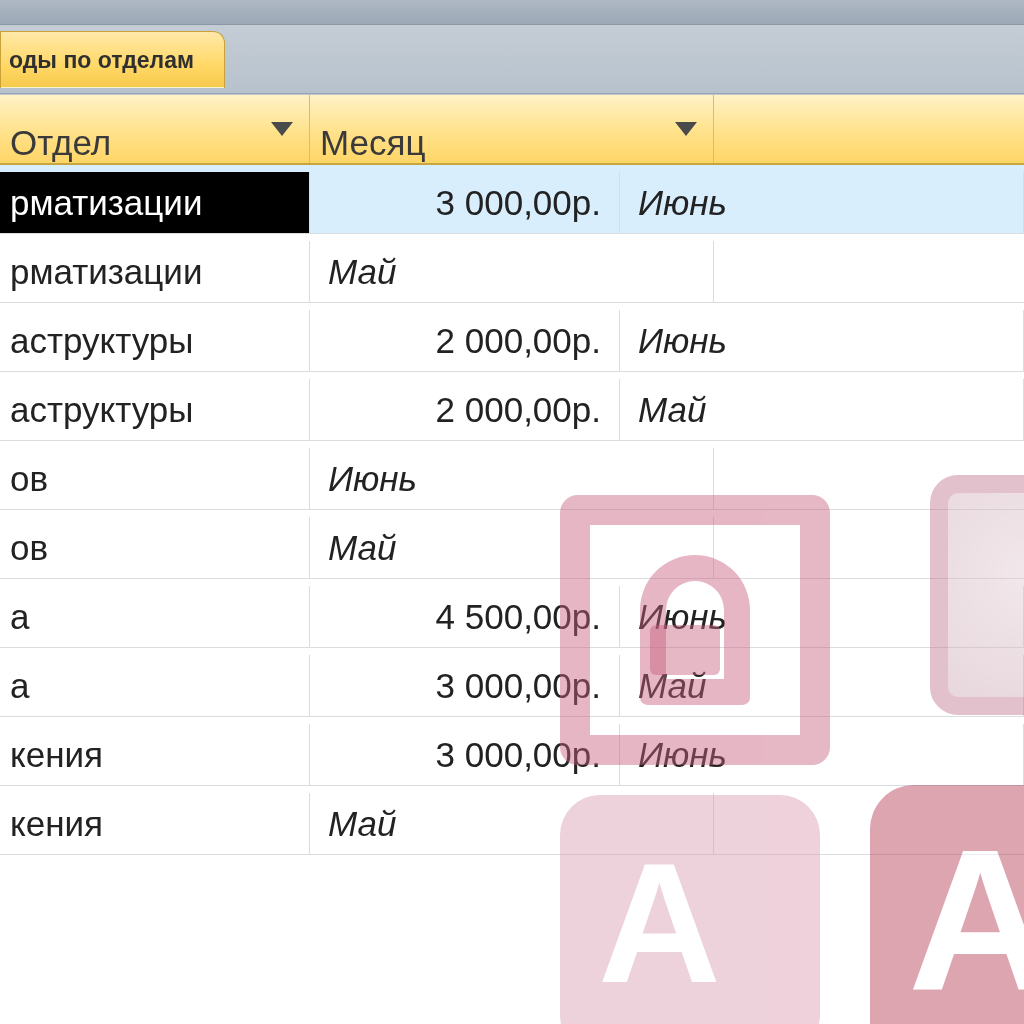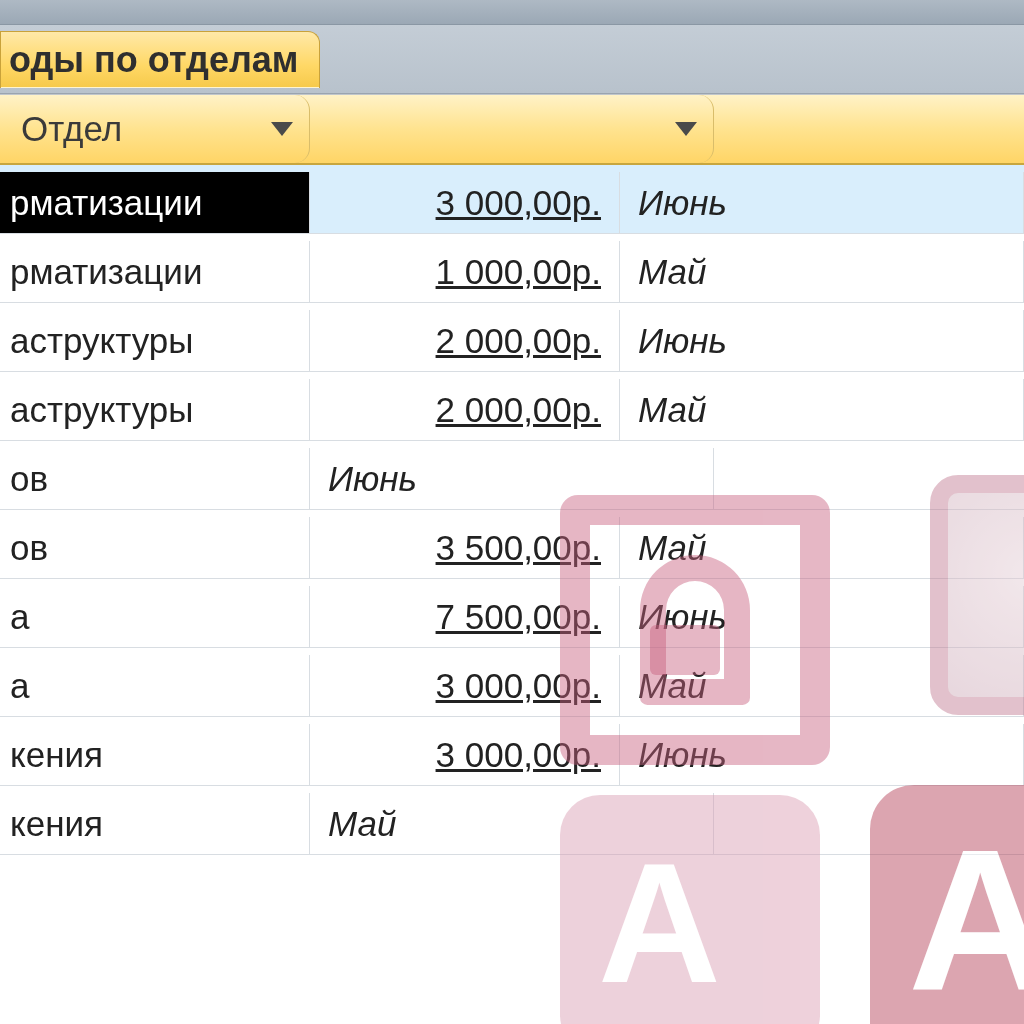--- a/index.html
+++ b/index.html
@@ -22,27 +22,27 @@
   .tab-strip{
     position:relative;
     height:68px;
     background:linear-gradient(#c4cdd6,#b8c2cc);
     border-bottom:1px solid #9aa4af;
   }
   .tab{
     position:absolute;
     left:0;top:6px;
     height:56px;
-    padding:0 20px 0 8px;
+    padding:0 30px 0 8px;
     background:linear-gradient(#ffe9a8,#ffd866 60%,#f6c94a);
     border:1px solid #c9a23a;
     border-top-right-radius:12px;
     border-bottom:none;
     display:flex;align-items:center;
-    font-size:36px;
+    font-size:23px;
     color:#2f2f2f;
     font-weight:600;
     box-shadow:0 -1px 0 #fff5d0 inset;
   }
   .sheet{
     position:absolute;
     left:0;top:94px;
     width:1024px;height:930px;
     background:#fff;
     border-top:1px solid #c0c6cc;
@@ -52,24 +52,23 @@
     height:68px;
     background:linear-gradient(#fff2c7,#ffe38f 50%,#ffd566);
     border-bottom:2px solid #c8a63e;
     font-size:35px;
     color:#3a3a3a;
   }
   .hcell{
     position:relative;
     border-right:1px solid #d9bd6a;
     display:flex;
-    align-items:center;
-    padding-left:21px;
-    box-sizing:border-box;
-    border-radius:15px;
+    align-items:flex-end;
+    padding-left:10px;
+    box-sizing:border-box;
   }
   .hcell .drop{
     position:absolute;
     right:16px;top:50%;
     transform:translateY(-50%);
   }
   .drop svg{display:block;}
   .col0{width:310px;}
   .col1{width:310px;}
   .col2{width:404px;}
@@ -85,21 +84,21 @@
   .cell{
     box-sizing:border-box;
     border-right:1px solid #d8dde2;
     display:flex;
     align-items:center;
     padding:0 18px 0 10px;
     overflow:hidden;
     white-space:nowrap;
     margin-top:7px;
   }
-  .cell.c1{justify-content:flex-end;text-decoration:underline;}
+  .cell.c1{justify-content:flex-end;}
   .cell.c2{padding-left:18px;font-style:italic;}
   .row.selected{
     background:#d9eefc;
   }
   .row.selected .cell.c0{
     background:#000;
     color:#fff;
   }
   
   .wm{
@@ -173,61 +172,60 @@
     <div class="header-row">
       <div class="hcell col0">
         <span>Отдел</span>
         <span class="drop">
           <svg width="22" height="14">
               <polygon points="0,0 22,0 11,14" fill="#4a4a4a"></polygon>
             </svg>
         </span>
       </div>
       <div class="hcell col2">
+        <span>Месяц</span>
         <span class="drop">
           <svg width="22" height="14">
               <polygon points="0,0 22,0 11,14" fill="#4a4a4a"></polygon>
             </svg>
         </span>
       </div>
     </div>
 
     <div class="grid" id="grid">
         <div class="row selected">
           <div class="cell c0 col0">рматизации</div>
           <div class="cell c1 col1">3 000,00р.</div>
           <div class="cell c2 col2">Июнь</div>
         </div>
         <div class="row">
           <div class="cell c0 col0">рматизации</div>
-          <div class="cell c1 col1">1 000,00р.</div>
           <div class="cell c2 col2">Май</div>
         </div>
         <div class="row">
           <div class="cell c0 col0">аструктуры</div>
           <div class="cell c1 col1">2 000,00р.</div>
           <div class="cell c2 col2">Июнь</div>
         </div>
         <div class="row">
           <div class="cell c0 col0">аструктуры</div>
           <div class="cell c1 col1">2 000,00р.</div>
           <div class="cell c2 col2">Май</div>
         </div>
         <div class="row">
           <div class="cell c0 col0">ов</div>
           <div class="cell c2 col2">Июнь</div>
         </div>
         <div class="row">
           <div class="cell c0 col0">ов</div>
-          <div class="cell c1 col1">3 500,00р.</div>
           <div class="cell c2 col2">Май</div>
         </div>
         <div class="row">
           <div class="cell c0 col0">а</div>
-          <div class="cell c1 col1">7 500,00р.</div>
+          <div class="cell c1 col1">4 500,00р.</div>
           <div class="cell c2 col2">Июнь</div>
         </div>
         <div class="row">
           <div class="cell c0 col0">а</div>
           <div class="cell c1 col1">3 000,00р.</div>
           <div class="cell c2 col2">Май</div>
         </div>
         <div class="row">
           <div class="cell c0 col0">кения</div>
           <div class="cell c1 col1">3 000,00р.</div>

